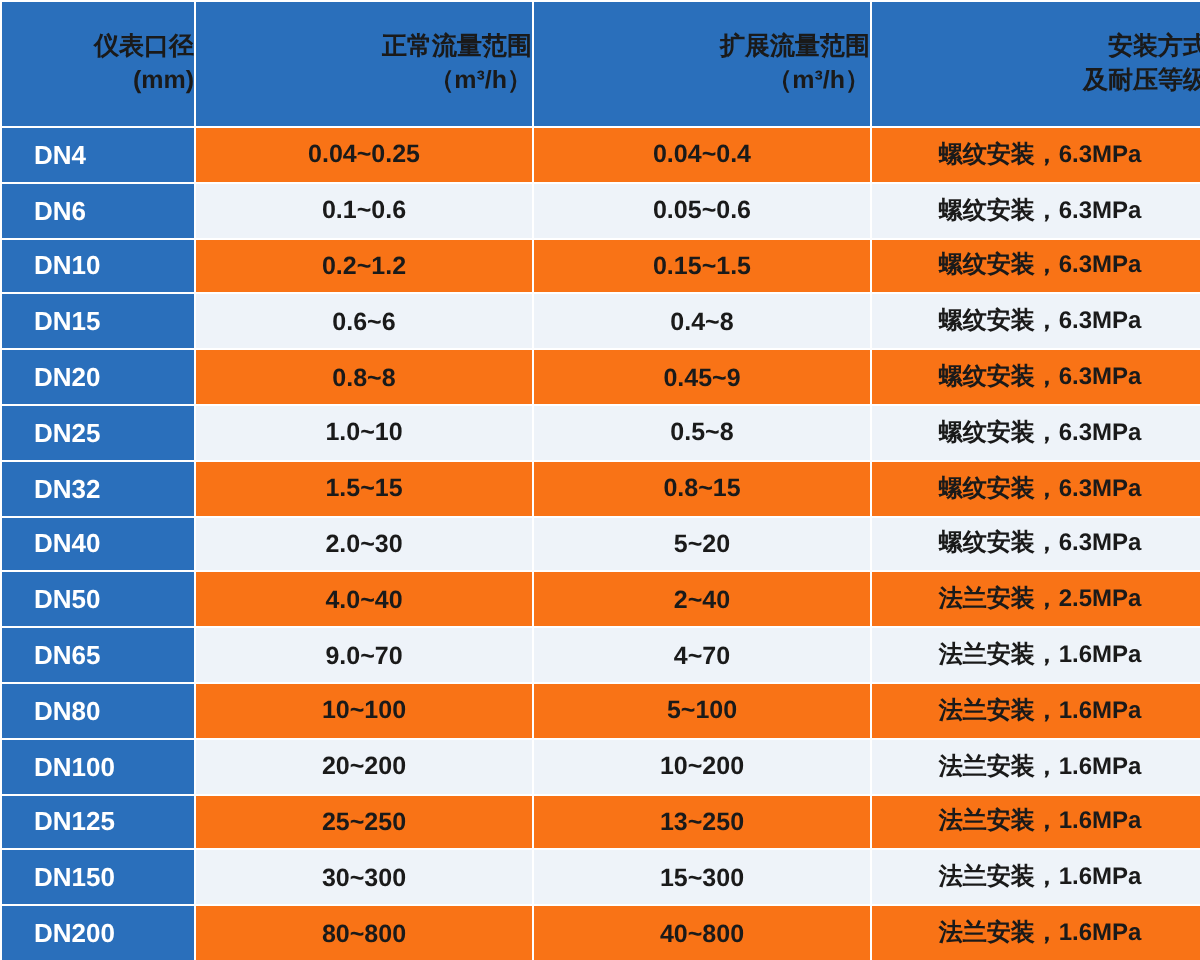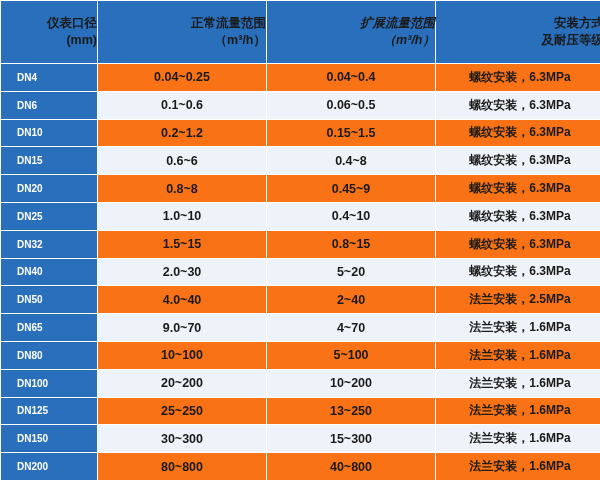--- a/index.html
+++ b/index.html
@@ -30,26 +30,26 @@
   }
   thead th {
     background: #2a6fbb;
     color: #ffffff;
     font-size: 14px;
     height: 62px;
     line-height: 1.35;
   }
   thead th.col-0 { width: 96px; }
   thead th.col-1 { width: 168px; }
-  thead th.col-2 { width: 168px; font-style: italic; }
+  thead th.col-2 { width: 168px; }
   thead th.col-3 { width: 168px; }
   tbody td.c0 {
     background: #2a6fbb;
     color: #ffffff;
-    font-size: 10px;
+    font-size: 13px;
     text-align: left;
     padding-left: 16px;
   }
   tbody tr.odd td.c1,
   tbody tr.odd td.c2,
   tbody tr.odd td.c3 {
     background: #f97316;
   }
   tbody tr.even td.c1,
   tbody tr.even td.c2,
@@ -91,21 +91,21 @@
   <tbody id="table-body">
       <tr class="odd">
         <td class="c0">DN4</td>
         <td class="c1">0.04~0.25</td>
         <td class="c2">0.04~0.4</td>
         <td class="c3">螺纹安装，6.3MPa</td>
       </tr>
       <tr class="even">
         <td class="c0">DN6</td>
         <td class="c1">0.1~0.6</td>
-        <td class="c2">0.06~0.5</td>
+        <td class="c2">0.05~0.6</td>
         <td class="c3">螺纹安装，6.3MPa</td>
       </tr>
       <tr class="odd">
         <td class="c0">DN10</td>
         <td class="c1">0.2~1.2</td>
         <td class="c2">0.15~1.5</td>
         <td class="c3">螺纹安装，6.3MPa</td>
       </tr>
       <tr class="even">
         <td class="c0">DN15</td>
@@ -115,21 +115,21 @@
       </tr>
       <tr class="odd">
         <td class="c0">DN20</td>
         <td class="c1">0.8~8</td>
         <td class="c2">0.45~9</td>
         <td class="c3">螺纹安装，6.3MPa</td>
       </tr>
       <tr class="even">
         <td class="c0">DN25</td>
         <td class="c1">1.0~10</td>
-        <td class="c2">0.4~10</td>
+        <td class="c2">0.5~8</td>
         <td class="c3">螺纹安装，6.3MPa</td>
       </tr>
       <tr class="odd">
         <td class="c0">DN32</td>
         <td class="c1">1.5~15</td>
         <td class="c2">0.8~15</td>
         <td class="c3">螺纹安装，6.3MPa</td>
       </tr>
       <tr class="even">
         <td class="c0">DN40</td>

